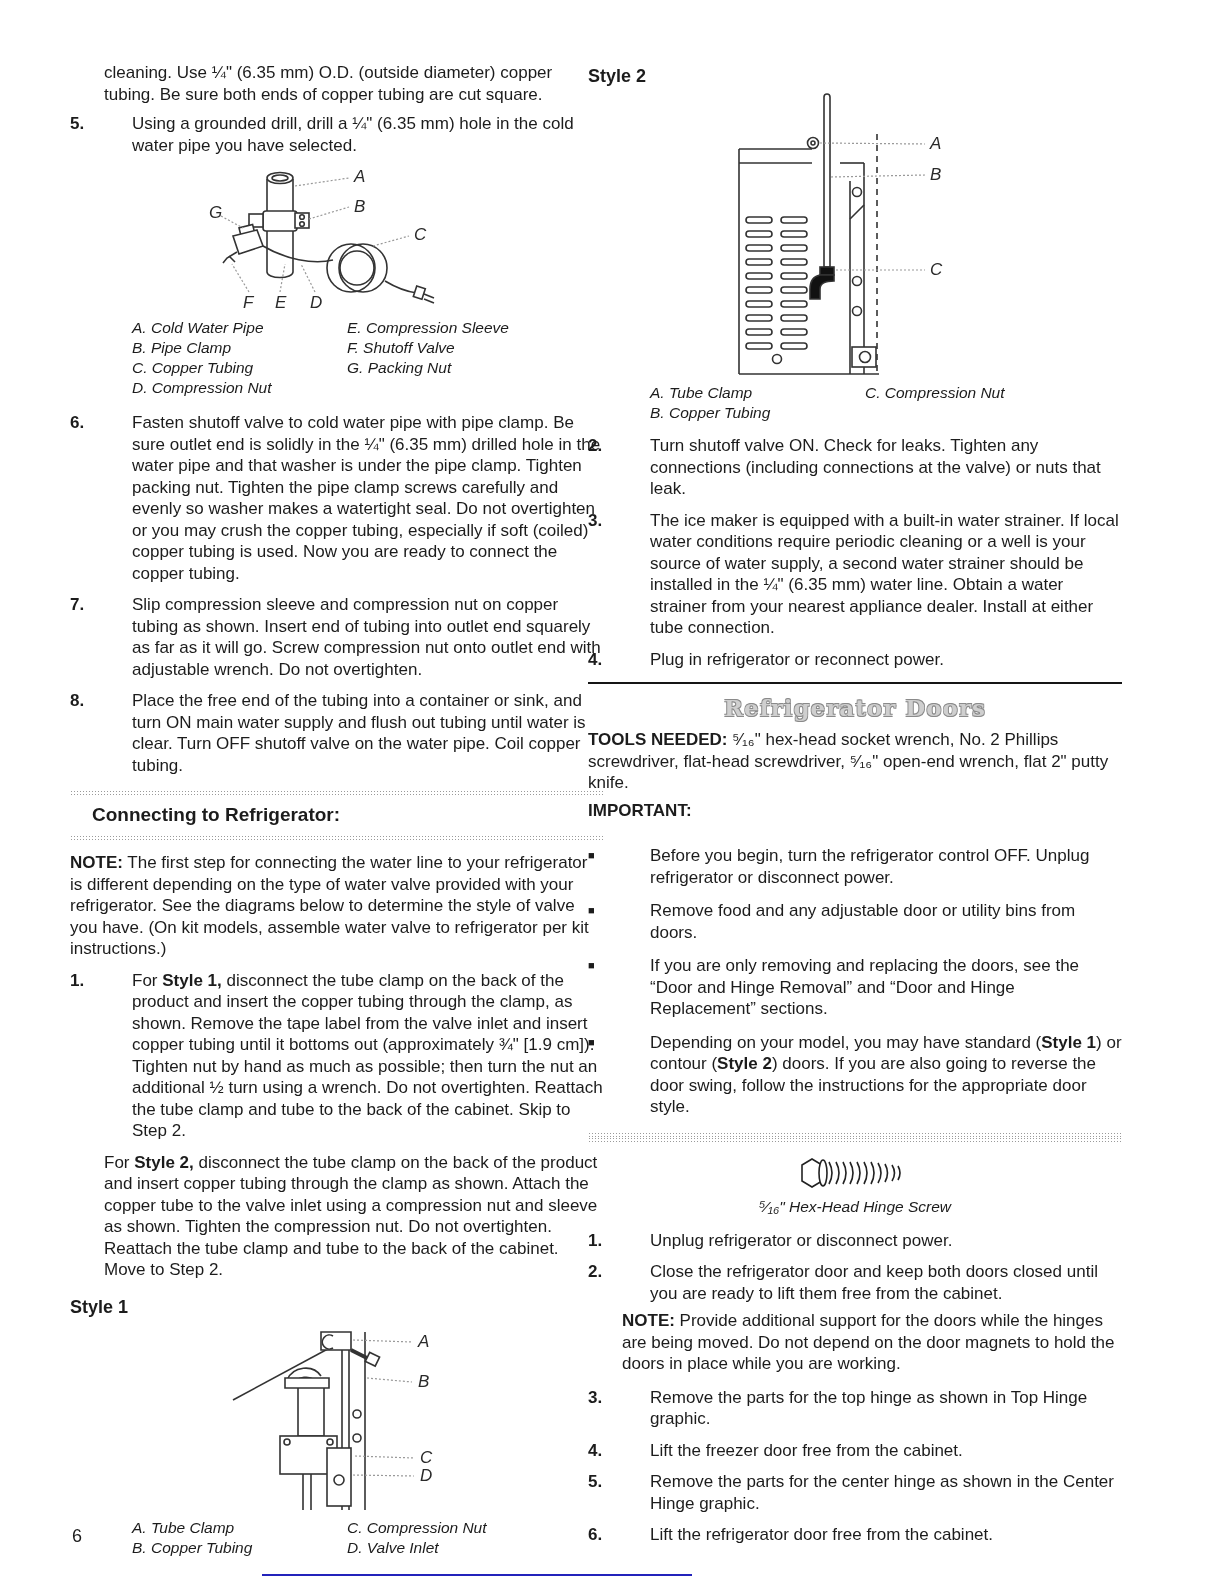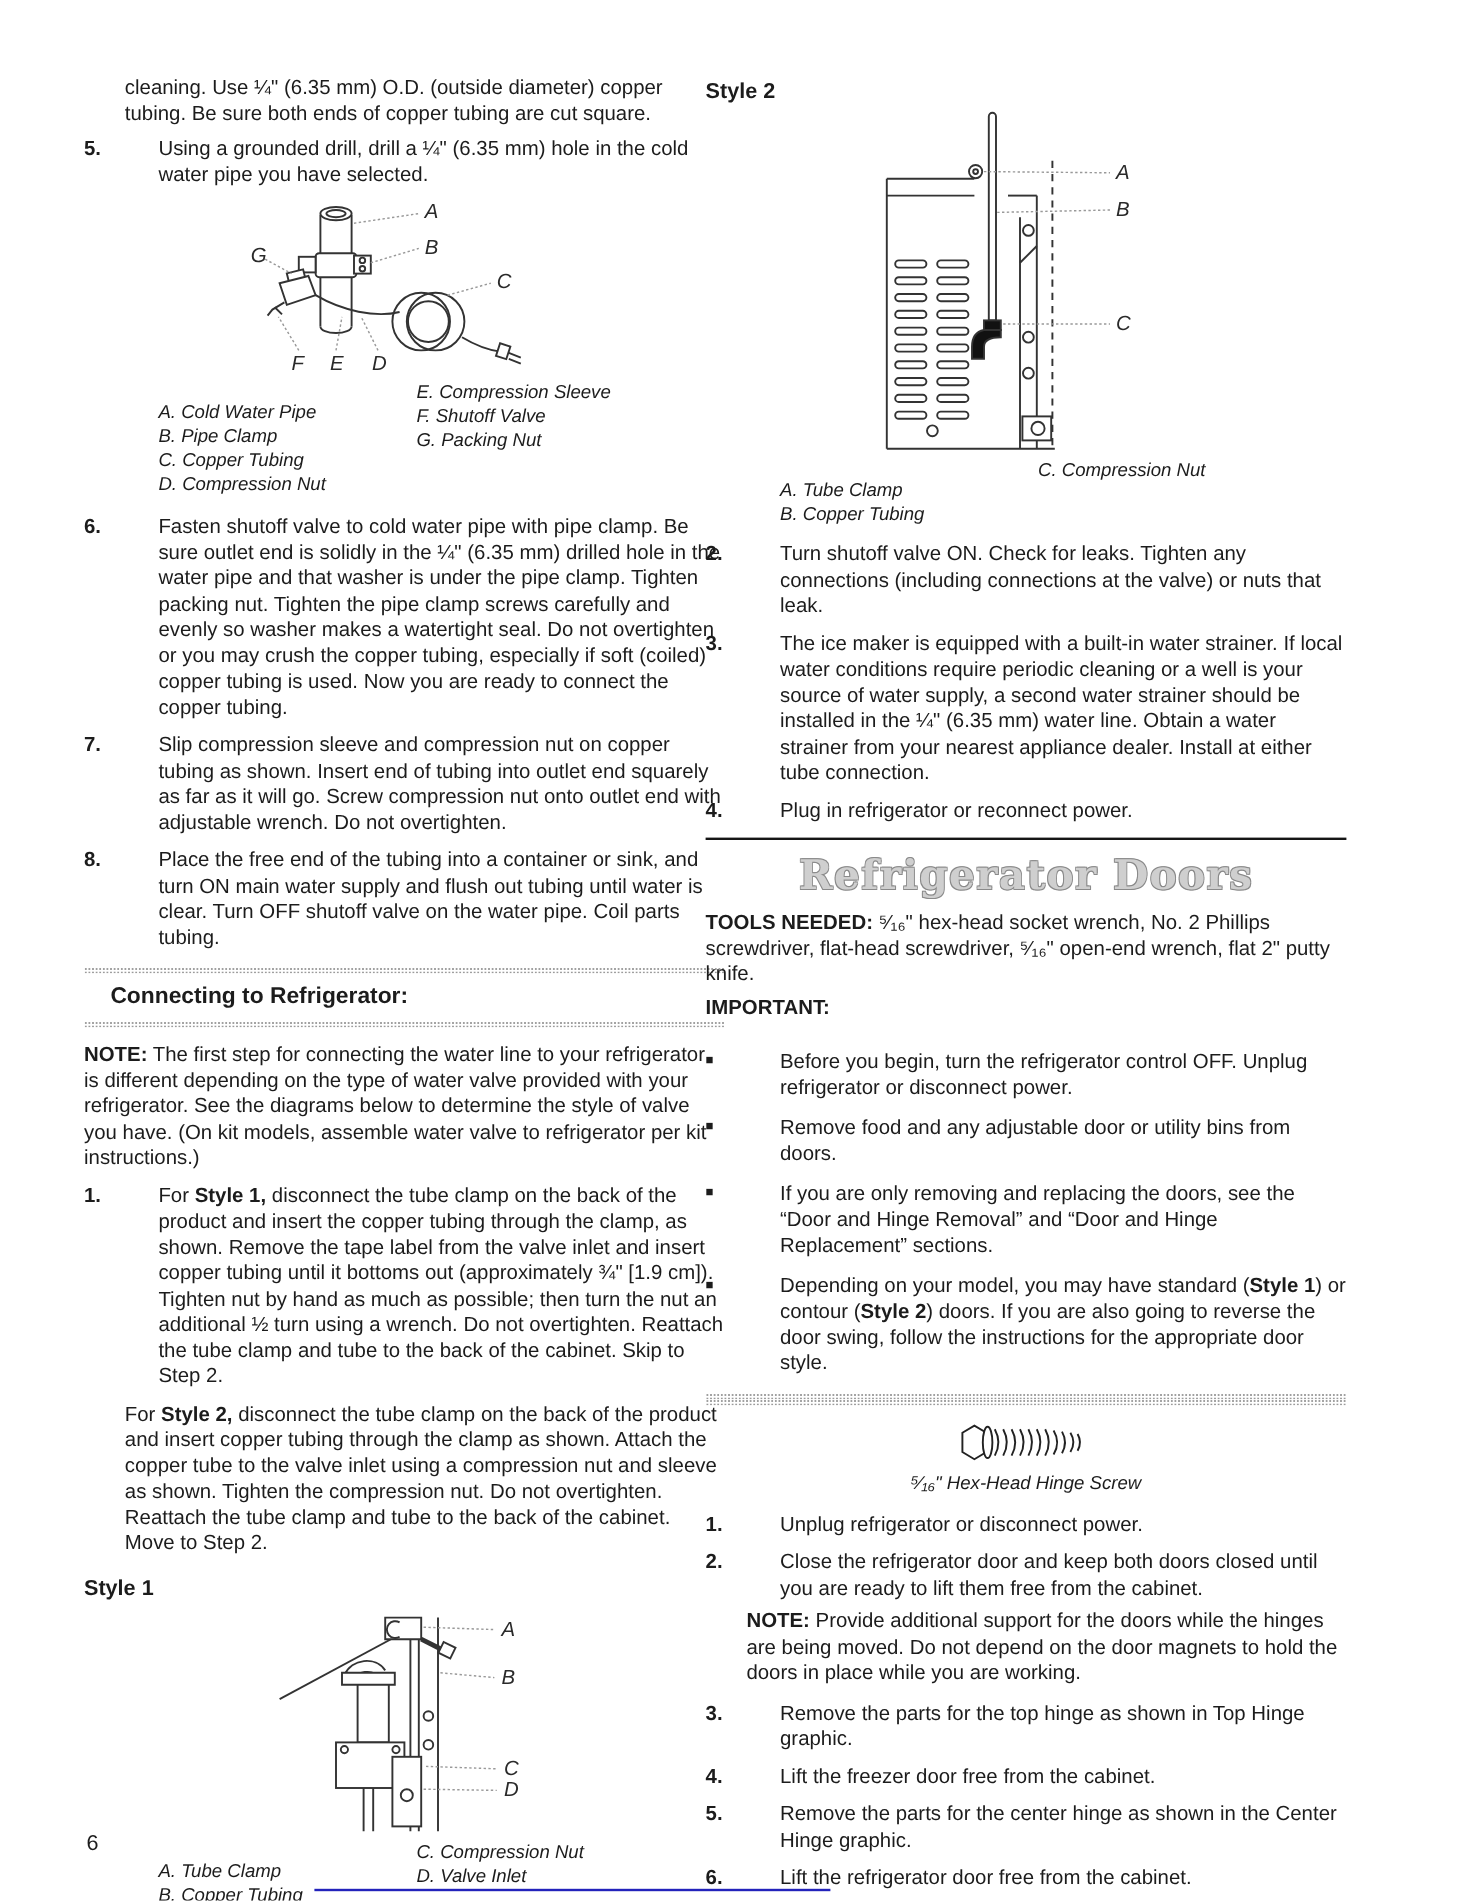--- a/index.html
+++ b/index.html
@@ -9,30 +9,30 @@
   .col-left{left:70px;}
   .col-right{left:588px;}
   .p{font-size:17px;line-height:21.5px;}
   .indent{margin-left:34px;}
   .li{display:flex;margin-bottom:10px;}
   .num{flex:none;width:34px;font-weight:bold;font-size:17px;line-height:21.5px;}
   .bullet-mark{flex:none;width:34px;font-size:11px;line-height:21.5px;}
   .li-body{flex:1;font-size:17px;line-height:21.5px;margin-left:28px;}
   b{font-weight:bold;}
   .legend{display:flex;margin-left:62px;font-style:italic;font-size:15.5px;line-height:20px;margin-bottom:14px;}
-  .legend .lcol1{width:215px;margin-top:16px;}
+  .legend .lcol1{width:215px;}
   .legend .lcol2{flex:1;}
   .sec-head{margin:14px 0 12px 0;}
   .stipple{height:5px;background-image:radial-gradient(circle,#9a9a9a 0.8px,rgba(0,0,0,0) 0.9px);background-size:3px 3px;}
   .sec-head-text{font-weight:bold;font-size:19px;padding:9px 0 9px 22px;}
   .bold-head{font-weight:bold;font-size:18px;margin:4px 0 10px 0;}
   .diagram{display:block;}
   .dlabel{font-style:italic;font-size:17px;fill:#2a2a2a;font-family:"Liberation Sans",sans-serif;}
   .thin-rule{border:none;border-top:2px solid #151515;margin:4px 0 10px 0;}
-  .doors-title{text-align:center;font-family:"DejaVu Serif",serif;font-weight:bold;font-size:34px;
+  .doors-title{text-align:center;font-family:"DejaVu Serif",serif;font-weight:bold;font-size:23px;
     color:#cfcfcf;text-shadow:0.7px 0.7px 0 #8a8a8a,-0.7px -0.7px 0 #8a8a8a,0.7px -0.7px 0 #8a8a8a,-0.7px 0.7px 0 #8a8a8a;
     letter-spacing:1px;margin:2px 0 8px 0;}
   .caption{text-align:center;font-style:italic;font-size:15.5px;margin:2px 0 14px 0;}
   .screw-wrap{text-align:center;margin-top:6px;}
   .page-num{position:absolute;left:72px;top:1526px;font-size:18px;}
   .link-line{position:absolute;left:262px;top:1574px;width:430px;height:2px;background:#2323bb;}
   svg{overflow:visible;}
 </style>
 </head>
 <body>
@@ -113,21 +113,21 @@
     <div class="li">
       <span class="num">6.</span>
       <div class="li-body">Fasten shutoff valve to cold water pipe with pipe clamp. Be sure outlet end is solidly in the ¼" (6.35 mm) drilled hole in the water pipe and that washer is under the pipe clamp. Tighten packing nut. Tighten the pipe clamp screws carefully and evenly so washer makes a watertight seal. Do not overtighten or you may crush the copper tubing, especially if soft (coiled) copper tubing is used. Now you are ready to connect the copper tubing.</div>
     </div>
     <div class="li">
       <span class="num">7.</span>
       <div class="li-body">Slip compression sleeve and compression nut on copper tubing as shown. Insert end of tubing into outlet end squarely as far as it will go. Screw compression nut onto outlet end with adjustable wrench. Do not overtighten.</div>
     </div>
     <div class="li">
       <span class="num">8.</span>
-      <div class="li-body">Place the free end of the tubing into a container or sink, and turn ON main water supply and flush out tubing until water is clear. Turn OFF shutoff valve on the water pipe. Coil parts tubing.</div>
+      <div class="li-body">Place the free end of the tubing into a container or sink, and turn ON main water supply and flush out tubing until water is clear. Turn OFF shutoff valve on the water pipe. Coil copper tubing.</div>
     </div>
 
     <div class="sec-head">
       <div class="stipple"></div>
       <div class="sec-head-text">Connecting to Refrigerator:</div>
       <div class="stipple"></div>
     </div>
 
     <div class="p" style="margin-bottom:10px;">
       <b>NOTE:</b><span> The first step for connecting the water line to your refrigerator is different depending on the type of water valve provided with your refrigerator. See the diagrams below to determine the style of valve you have. (On kit models, assemble water valve to refrigerator per kit instructions.)</span>

